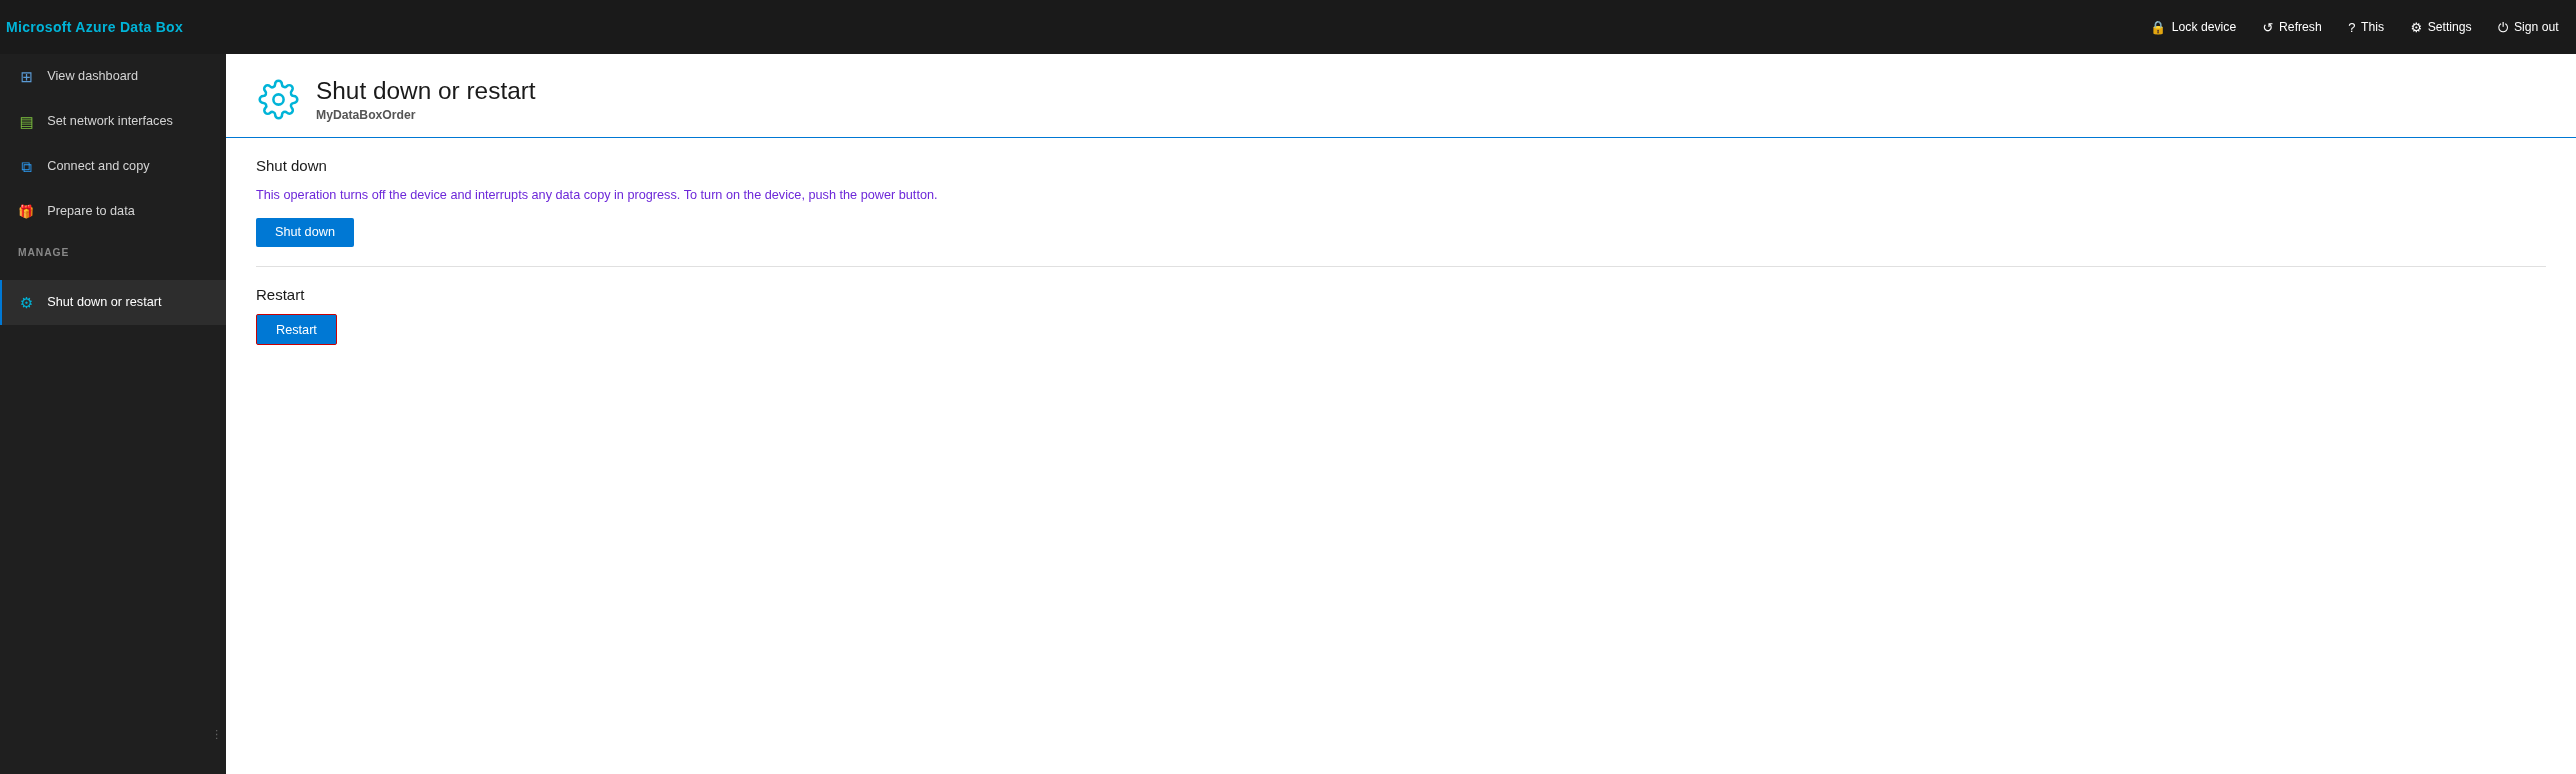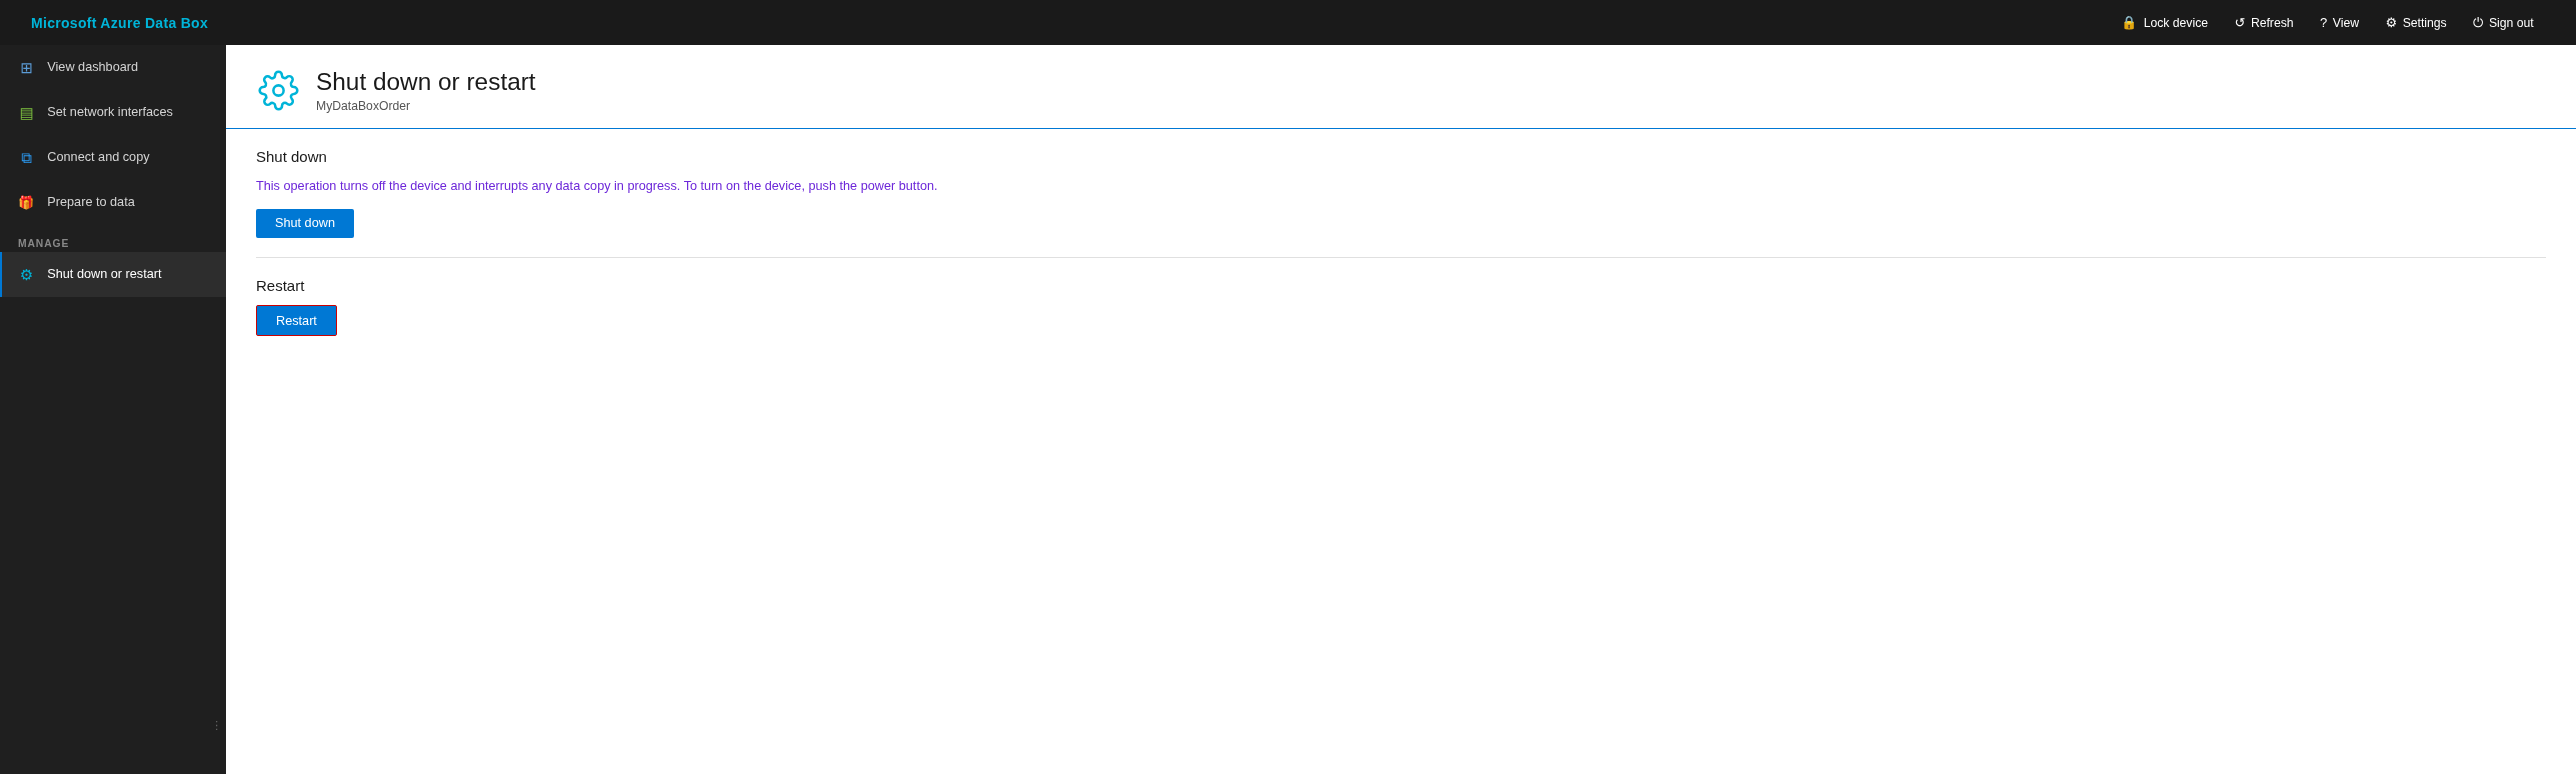--- a/index.html
+++ b/index.html
@@ -3,22 +3,22 @@
   <meta charset="utf-8">
   <style>
     * { box-sizing: border-box; margin: 0; padding: 0; }
     body { font-family: 'Segoe UI', Arial, sans-serif; background: #f3f2f1; height: 100vh; overflow: hidden; }
 
     
     .topbar {
       display: flex;
       align-items: center;
       background: #1a1a1a;
-      height: 45px;
-      padding: 0 31px;
+      height: 54px;
+      padding: 0 6px;
       justify-content: space-between;
     }
     .topbar-left {
       display: flex;
       align-items: center;
       gap: 7.5px;
     }
     .topbar-title {
       color: #00b4d8;
       font-size: 14px;
@@ -85,21 +85,21 @@
       justify-content: center;
       font-size: 15px;
       flex-shrink: 0;
     }
     .sidebar-label { line-height: 1.2; }
     .sidebar-section-label {
       color: #888;
       font-size: 10.3px;
       font-weight: 700;
       letter-spacing: 0.9px;
-      padding: 13px 15px 3px 18px;
+      padding: 13px 15px 22px 18px;
       text-transform: uppercase;
     }
     .sidebar-resize {
       position: absolute;
       right: 0;
       bottom: 38px;
       color: #666;
       font-size: 11.3px;
       padding: 3.8px;
       cursor: col-resize;
@@ -146,20 +146,21 @@
       gap: 3.8px;
     }
     .page-header-title {
       font-size: 24.4px;
       font-weight: 300;
       color: #1a1a1a;
     }
     .page-header-subtitle {
       font-size: 12.2px;
       color: #555;
+      font-weight: bold;
     }
 
     
     .content-body {
       padding: 0 30px;
     }
 
     .section {
       border-bottom: 0.9px solid #e0e0e0;
       padding: 19px 0;
@@ -211,21 +212,21 @@
     <button class="topbar-btn">
       <span class="topbar-icon">🔒</span>
       <span>Lock device</span>
     </button>
     <button class="topbar-btn">
       <span class="topbar-icon">↺</span>
       <span>Refresh</span>
     </button>
     <button class="topbar-btn">
       <span class="topbar-icon">?</span>
-      <span>View</span>
+      <span>This</span>
     </button>
     <button class="topbar-btn">
       <span class="topbar-icon">⚙</span>
       <span>Settings</span>
     </button>
     <button class="topbar-btn">
       <span class="topbar-icon">⏻</span>
       <span>Sign out</span>
     </button>
   </div>

